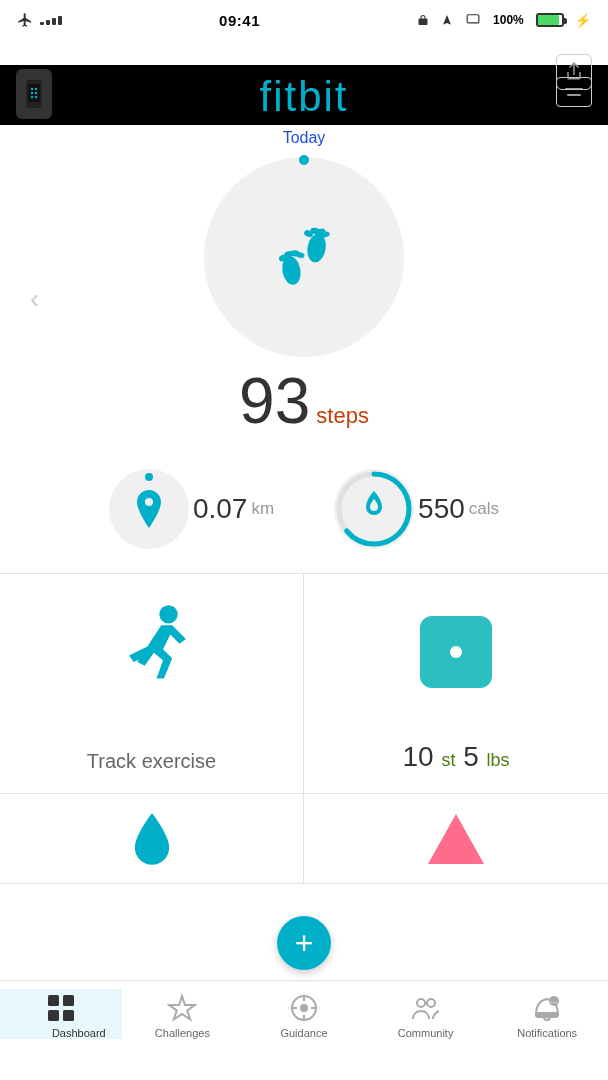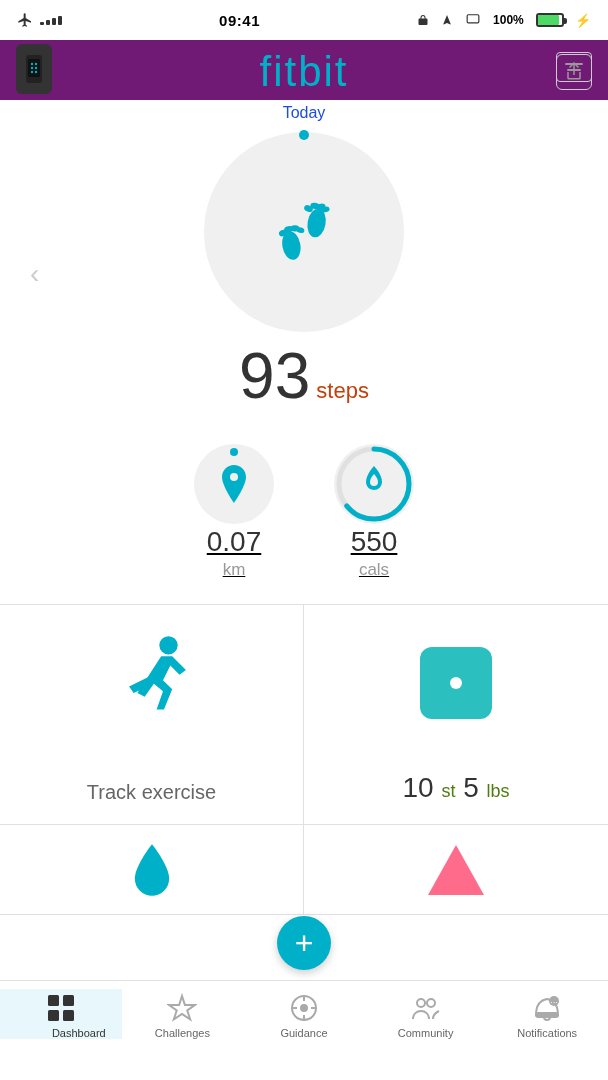--- a/index.html
+++ b/index.html
@@ -34,26 +34,27 @@
     .battery-icon::after {
       content: ''; position: absolute; right: -5px; top: 3px;
       width: 3px; height: 6px; background: #333; border-radius: 0 2px 2px 0;
     }
     .battery-fill {
       background: #4CD964; height: 100%; width: 90%; border-radius: 1px;
     }
 
     
     .header {
-      background: #701a75;
+      background: #000000;
       padding: 8px 16px 4px;
       display: flex;
       align-items: center;
       justify-content: center;
       position: relative;
+      margin-top: 25px;
     }
     .header-logo {
       font-size: 42px;
       font-weight: 300;
       color: #00b0c8;
       letter-spacing: 2px;
       font-style: normal;
     }
     .header-device {
       position: absolute;
@@ -160,24 +161,22 @@
 
     
     .stats-row {
       display: flex;
       justify-content: center;
       gap: 60px;
       padding: 20px 40px 24px;
     }
     .stat-item {
       display: flex;
-      flex-direction: column;
       align-items: center;
       gap: 4px;
-      text-decoration: underline;
     }
     .stat-circle {
       width: 80px; height: 80px;
       border-radius: 50%;
       background: #f0f0f0;
       display: flex; align-items: center; justify-content: center;
       position: relative;
     }
     
     .stat-circle.distance::before {

